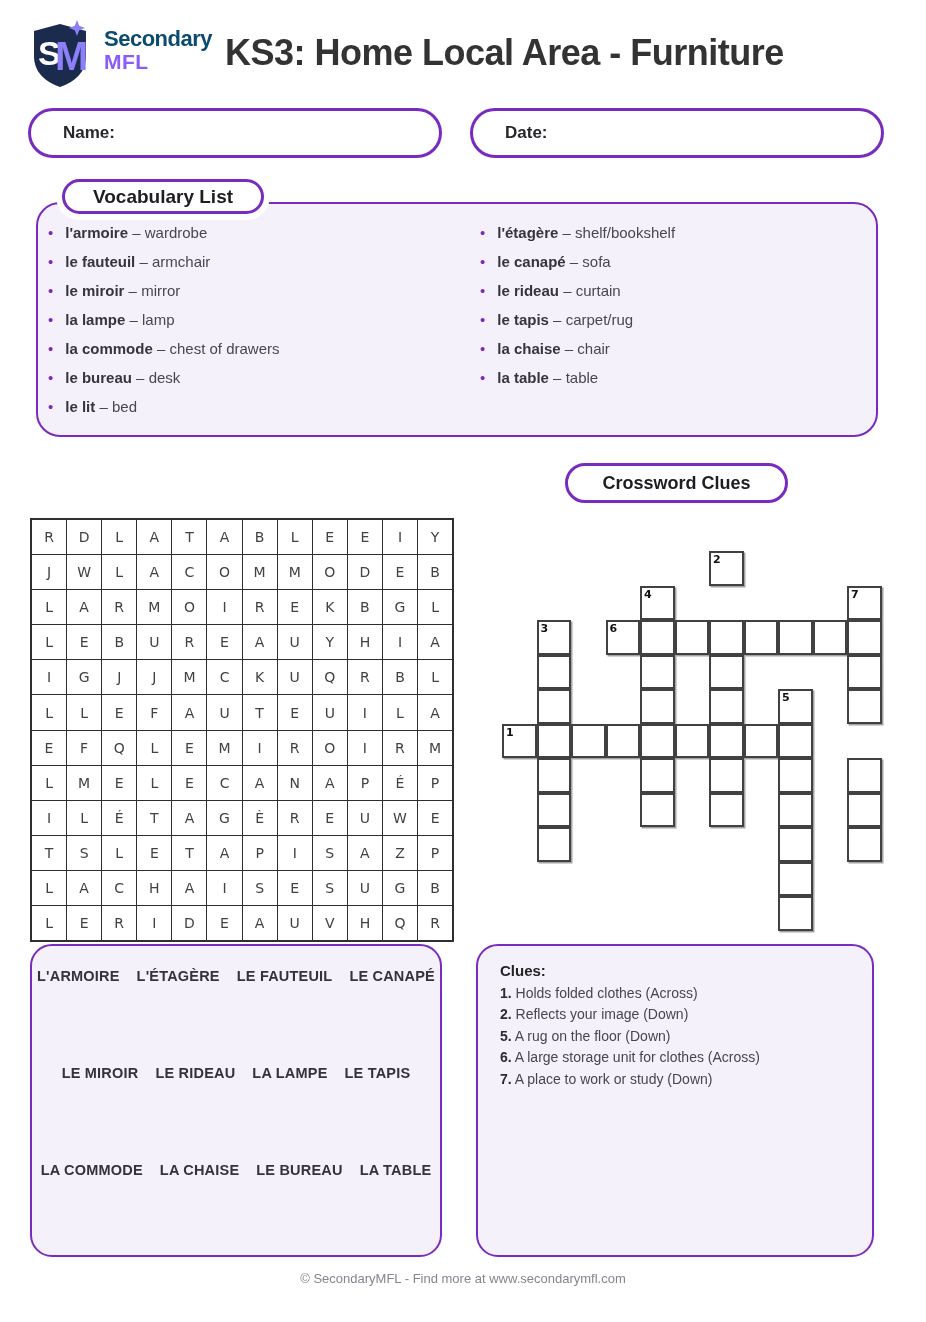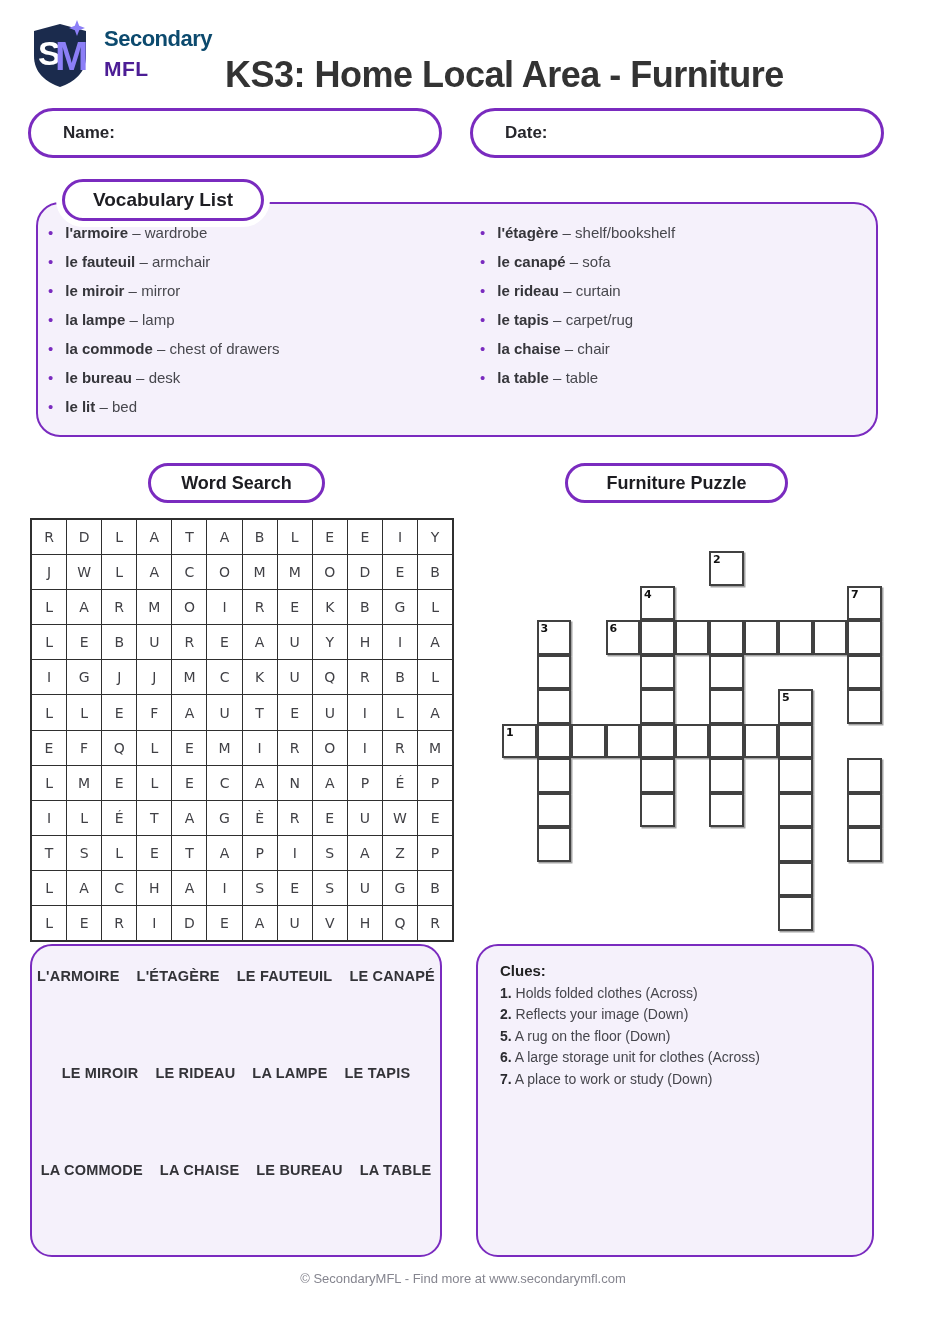--- a/index.html
+++ b/index.html
@@ -4,33 +4,33 @@
 <style>
   * { margin:0; padding:0; box-sizing:border-box; }
   body { background:#e8e8e8; font-family:"Liberation Sans", sans-serif; }
   .page { position:relative; width:926px; height:1322px; background:#ffffff; margin:0 auto; overflow:hidden; }
 
   
   .logo { position:absolute; left:30px; top:14px; width:190px; height:80px; }
   .logo svg { position:absolute; left:0; top:4px; }
   .brand-text { position:absolute; left:74px; top:14px; line-height:1; }
   .brand-line1 { font-size:22px; font-weight:800; color:#0c4a6e; letter-spacing:-0.5px; }
-  .brand-line2 { font-size:21px; font-weight:800; color:#4c1d95; letter-spacing:0.5px; margin-top:8px; }
-  .page-title { position:absolute; left:225px; top:32px; font-size:36px; font-weight:800; color:#333; letter-spacing:-0.5px; white-space:nowrap;margin-top:22px; }
+  .brand-line2 { font-size:21px; font-weight:800; color:#8b5cf6; letter-spacing:0.5px; margin-top:1px; }
+  .page-title { position:absolute; left:225px; top:32px; font-size:36px; font-weight:800; color:#333; letter-spacing:-0.5px; white-space:nowrap; }
 
   
   .field-pill { position:absolute; top:108px; height:50px; border:3px solid #7a2bbf; border-radius:26px; background:#fff; display:flex; align-items:center; padding-left:32px; }
   .field-pill.name { left:28px;  width:414px; }
   .field-pill.date { left:470px; width:414px; }
   .field-label { font-size:17px; font-weight:700; color:#26262b; }
 
   
   .vocab-box { position:absolute; left:36px; top:202px; width:842px; height:235px; background:#f5f1fb; border:2.5px solid #7a2bbf; border-radius:24px; }
   .section-pill { position:absolute; background:#fff; border:3px solid #7a2bbf; border-radius:22px; display:flex; align-items:center; justify-content:center; font-weight:800; color:#1d1d22; z-index:2; }
-  .vocab-pill { left:62px; top:179px; width:202px; height:42px; font-size:19px; box-shadow:0 0 0 6px #fff; }
+  .vocab-pill { left:62px; top:179px; width:202px; height:35px; font-size:19px; box-shadow:0 0 0 6px #fff; }
   .vocab-col { position:absolute; top:224px; }
   .vocab-col.left  { left:48px; }
   .vocab-col.right { left:480px; }
   .vitem { display:flex; align-items:baseline; height:29px; font-size:15px; color:#47474d; }
   .vitem .bul { color:#7a2bbf; font-size:15px; margin-right:12px; }
   .vitem b { color:#35353a; font-weight:700; }
 
   
   .ws-pill { left:148px; top:463px; width:177px; height:40px; font-size:18px; border-radius:20px; }
   .cw-pill { left:565px; top:463px; width:223px; height:40px; font-size:18px; border-radius:20px; }
@@ -133,22 +133,21 @@
       <div class="vitem">
         <span class="bul">•</span>
         <span><b>la chaise</b> – chair</span>
       </div>
       <div class="vitem">
         <span class="bul">•</span>
         <span><b>la table</b> – table</span>
       </div>
     </div>
 
-  <div class="section-pill ws-pill">Word Search</div>
-  <div class="section-pill cw-pill">Furniture Puzzle</div>
+  <div class="section-pill cw-pill">Crossword Clues</div>
 
   <div class="ws-grid">
       <div class="ws-cell">R</div>
       <div class="ws-cell">D</div>
       <div class="ws-cell">L</div>
       <div class="ws-cell">A</div>
       <div class="ws-cell">T</div>
       <div class="ws-cell">A</div>
       <div class="ws-cell">B</div>
       <div class="ws-cell">L</div>

